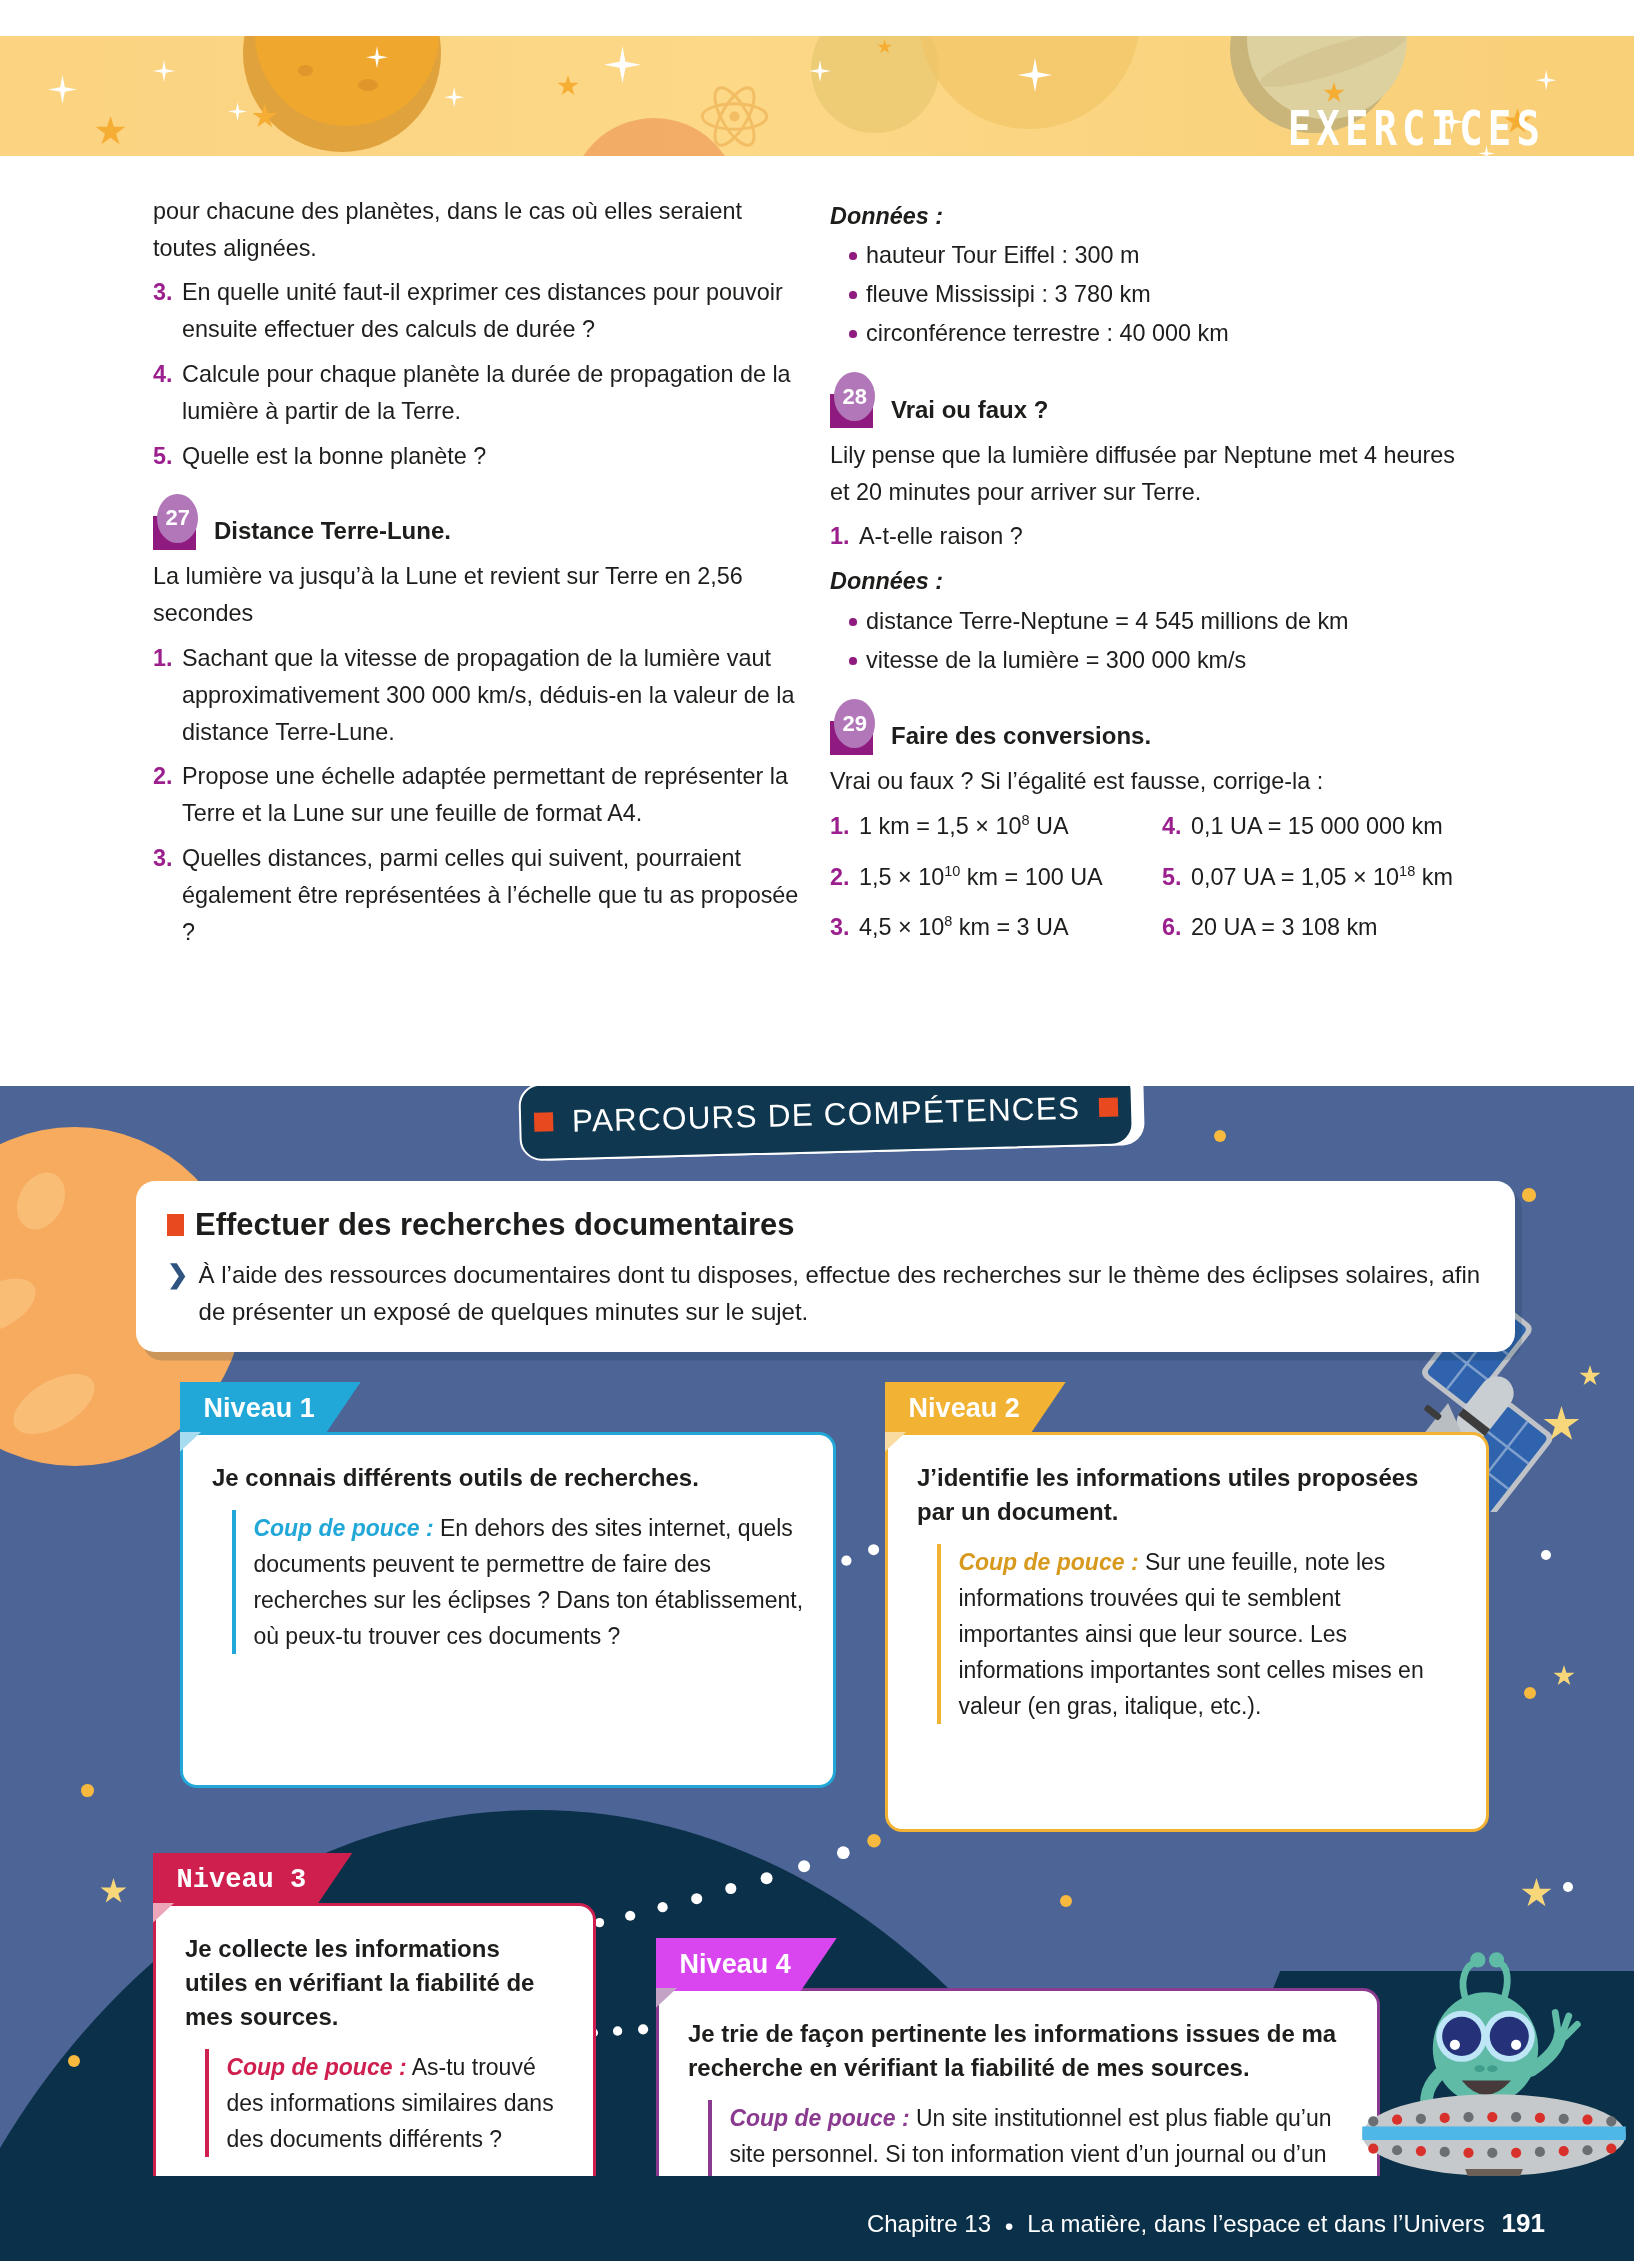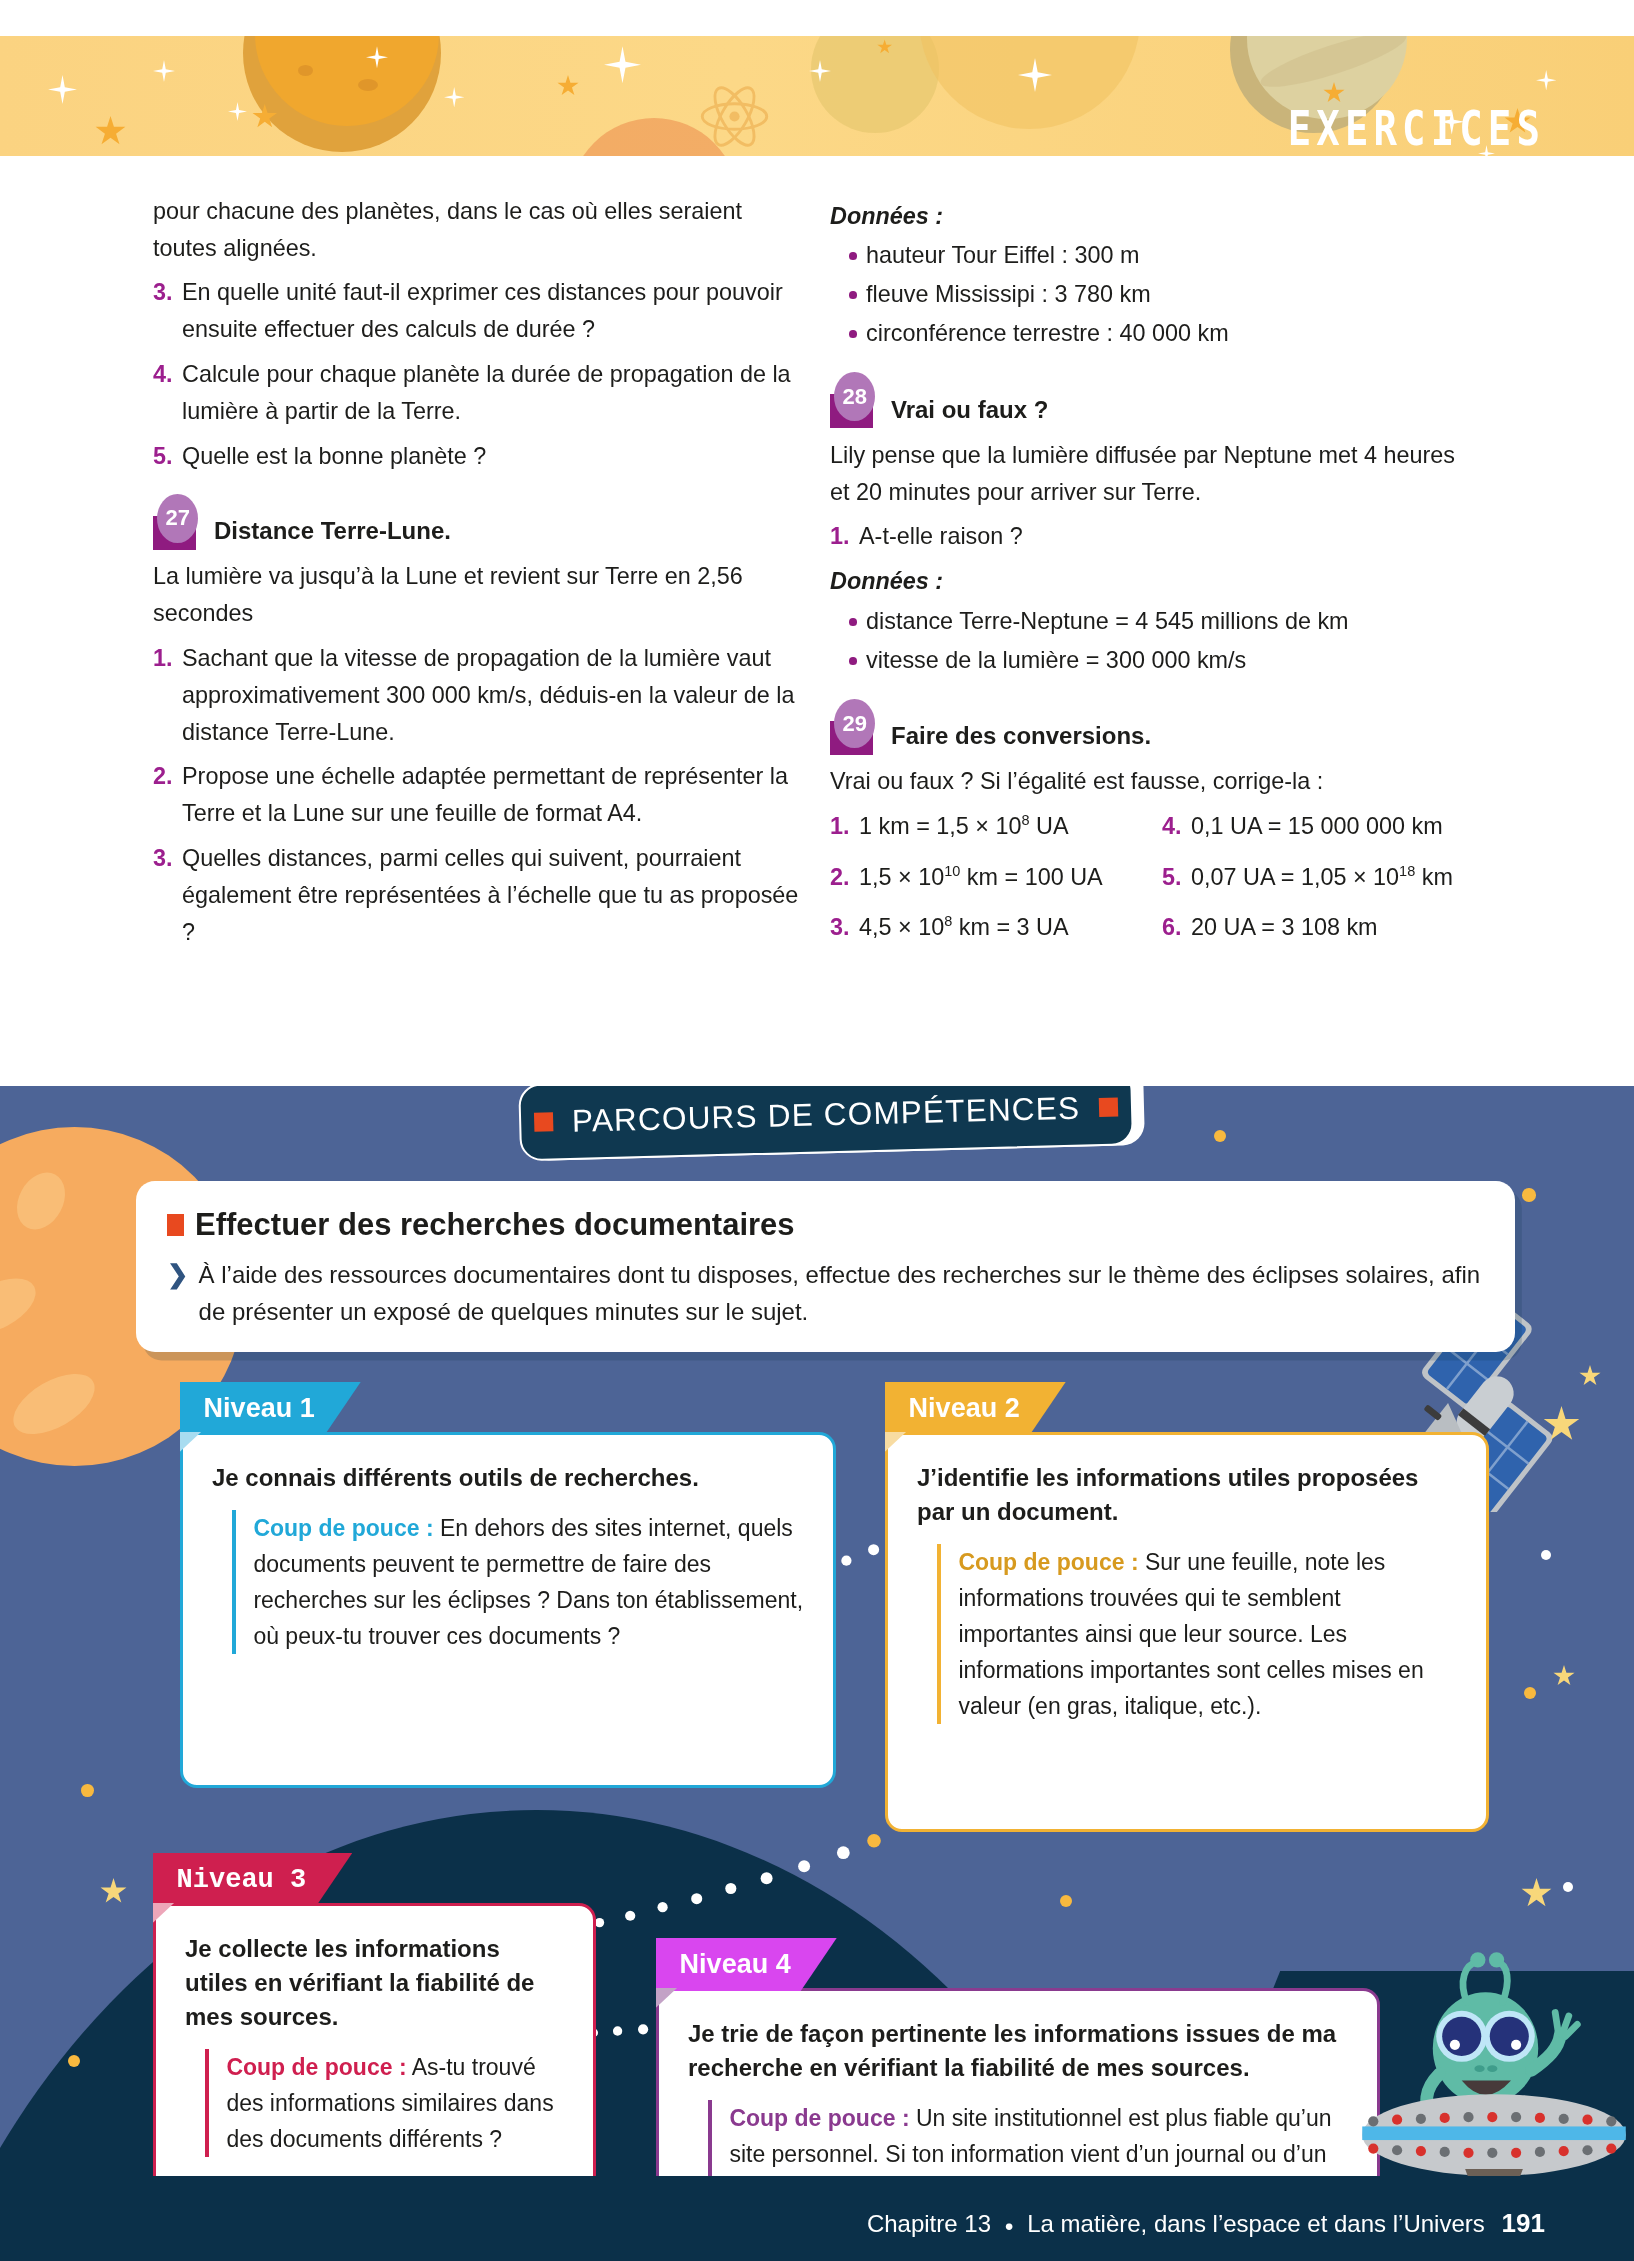--- a/index.html
+++ b/index.html
@@ -93,21 +93,21 @@
   
   .lvl{position:absolute;background:#fff;border:3.4px solid #000;border-radius:17px;box-sizing:border-box;}
   .lvl-tab{position:absolute;height:53px;display:flex;align-items:center;
            padding:0 46px 0 24px;box-sizing:border-box;
            clip-path:polygon(0 0,100% 0,calc(100% - 36px) 100%,0 100%);}
   .lvl-tab span{color:#fff;font-weight:700;font-size:27px;white-space:nowrap;}
   .lvl-fold{position:absolute;width:22px;height:20.4px;clip-path:polygon(0 0,100% 0,0 100%);}
   .lvl-body{padding:25.5px 29px 24px 29px;}
   .lvl-stat{font-weight:700;font-size:24px;line-height:34px;margin-bottom:15.3px;}
   .lvl-tip{border-left:4.3px solid #000;padding-left:17px;margin-left:20.4px;font-size:23px;line-height:36px;}
-  .tiplab{font-weight:700;}
+  .tiplab{font-weight:700;font-style:italic;}
 
   
   .c1{--c:#21a8d8;} .c2{--c:#f2b233;} .c3{--c:#cf1f4f;} .c4{--c:#8a3a8f;}
   .lvl.c1{border-color:#21a8d8;} .lvl.c2{border-color:#f2b233;}
   .lvl.c3{border-color:#cf1f4f;} .lvl.c4{border-color:#8a3a8f;}
   .c1 .lvl-tab{background:#21a8d8;} .c2 .lvl-tab{background:#f2b233;}
   .c3 .lvl-tab{background:#cf1f4f;font-family:Liberation Mono, monospace;} .c4 .lvl-tab{background:#d946ef;}
   .c1 .lvl-fold{background:#a7dcf0;} .c2 .lvl-fold{background:#f8dca2;}
   .c3 .lvl-fold{background:#eda6b9;} .c4 .lvl-fold{background:#c3a2c6;}
   .c1 .lvl-tip{border-left-color:#21a8d8;} .c2 .lvl-tip{border-left-color:#f2b233;}

